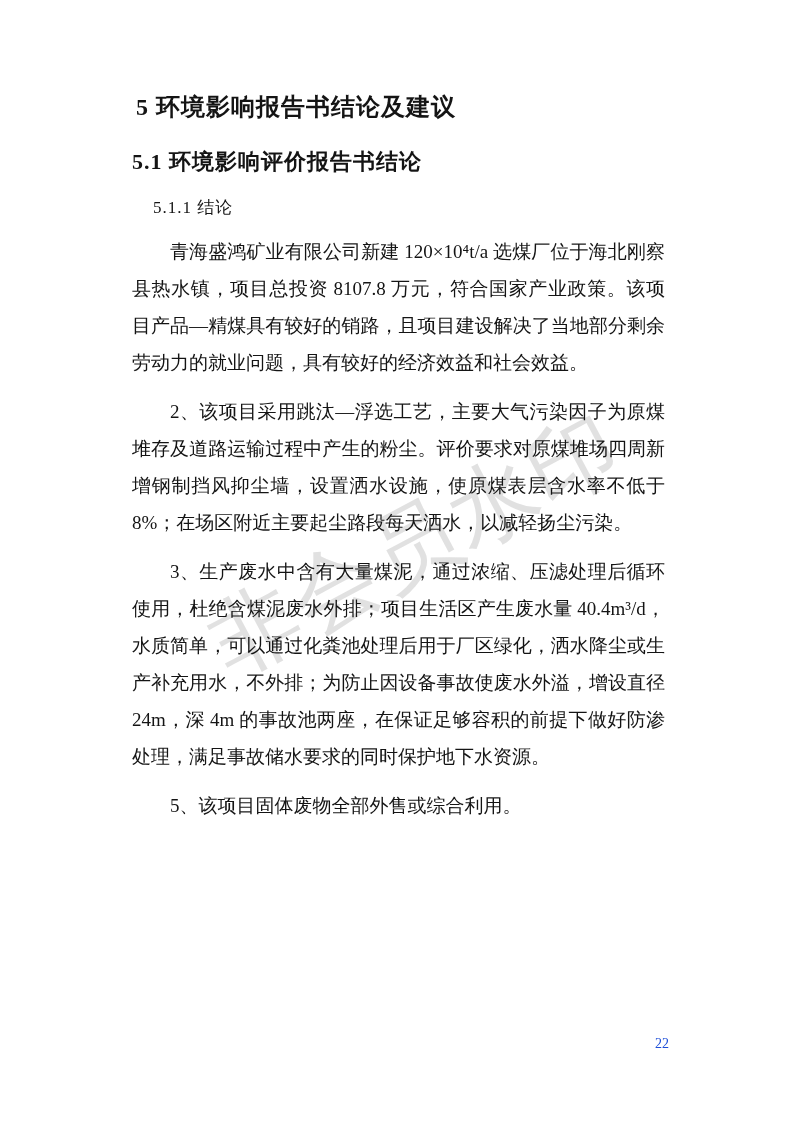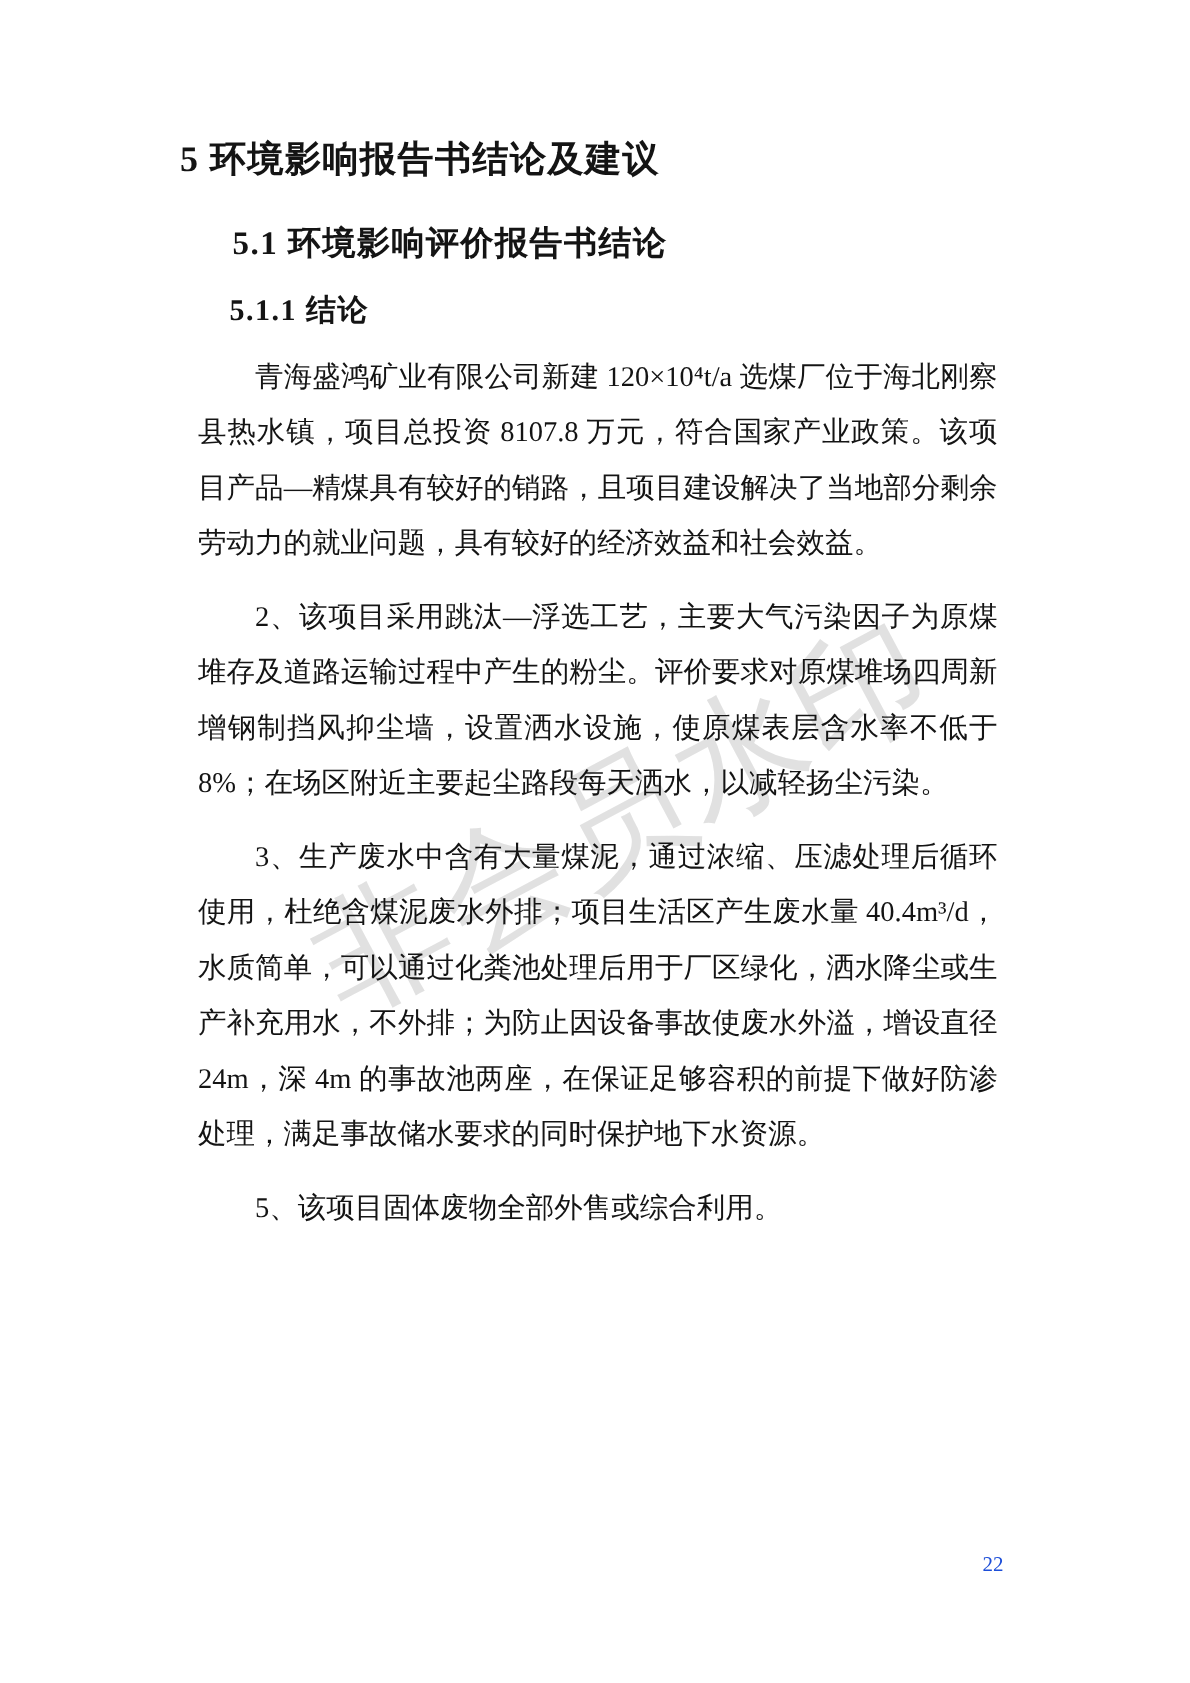--- a/index.html
+++ b/index.html
@@ -35,34 +35,34 @@
     position: absolute;
     left: 120px;
     top: 92px;
     width: 557px;
     z-index: 1;
   }
   .chapter-title {
     font-size: 24px;
     line-height: 30px;
     font-weight: bold;
-    margin: 0 0 26px 0;
+    margin: 0 0 26px 16px;
     letter-spacing: 1px;
   }
   .section-title {
     font-size: 22px;
     line-height: 28px;
     font-weight: bold;
-    margin: 0 0 18px 35px;
+    margin: 0 0 18px 12px;
     letter-spacing: 1px;
   }
   .subsection-title {
-    font-size: 20px;
+    font-size: 17px;
     line-height: 27px;
-    font-weight: bold;
+    font-weight: normal;
     margin: 0 0 6px 33px;
     letter-spacing: 1px;
   }
   .subsection-title.second {
     margin-top: 6px;
   }
   .para {
     font-size: 19px;
     line-height: 37px;
     text-align: justify;

